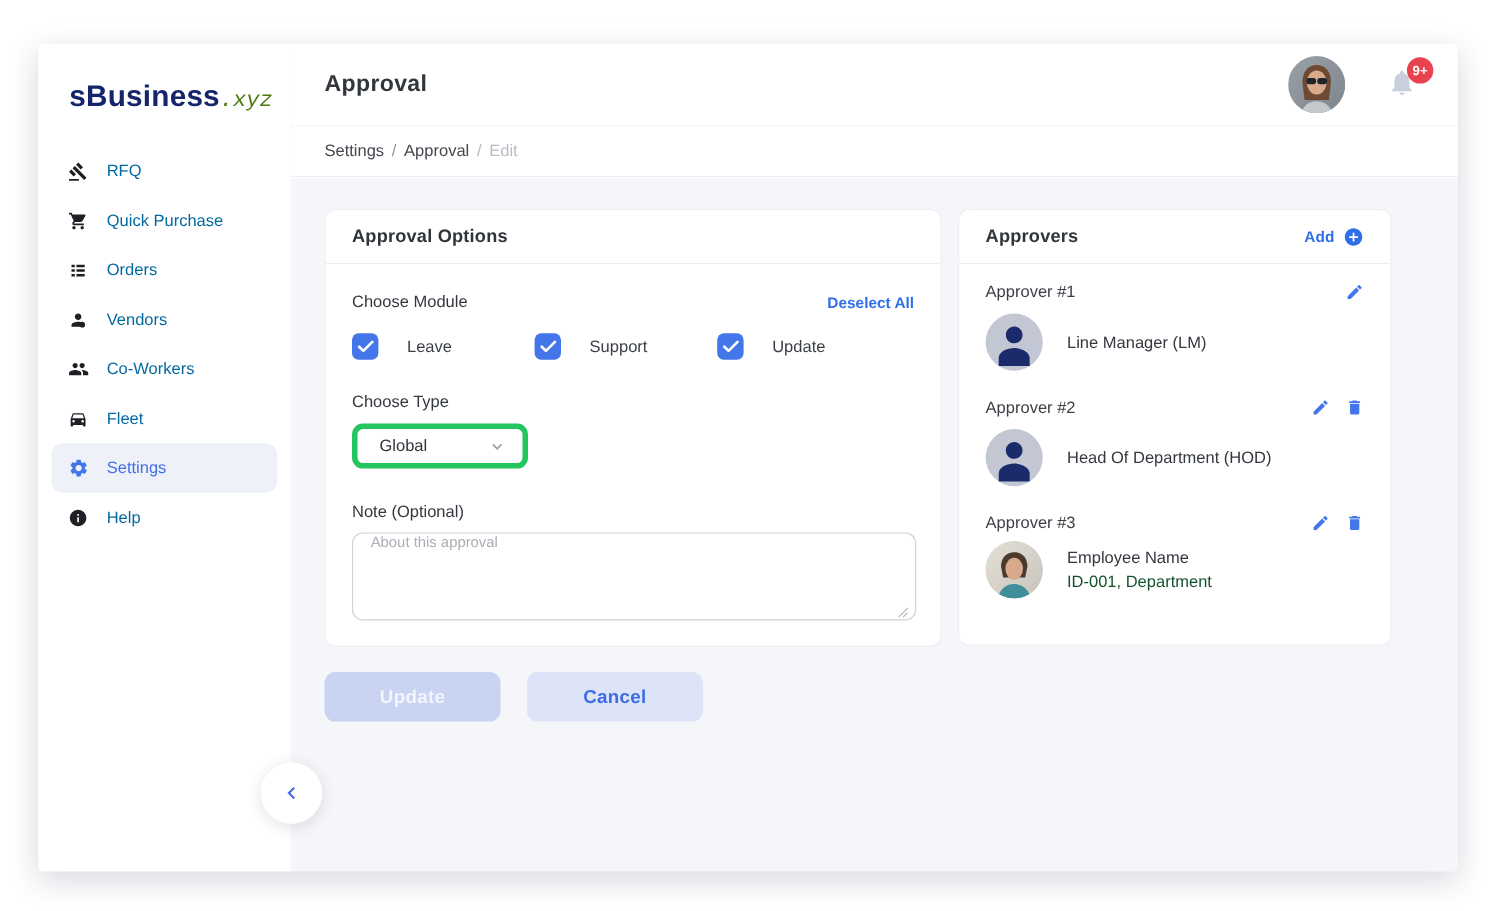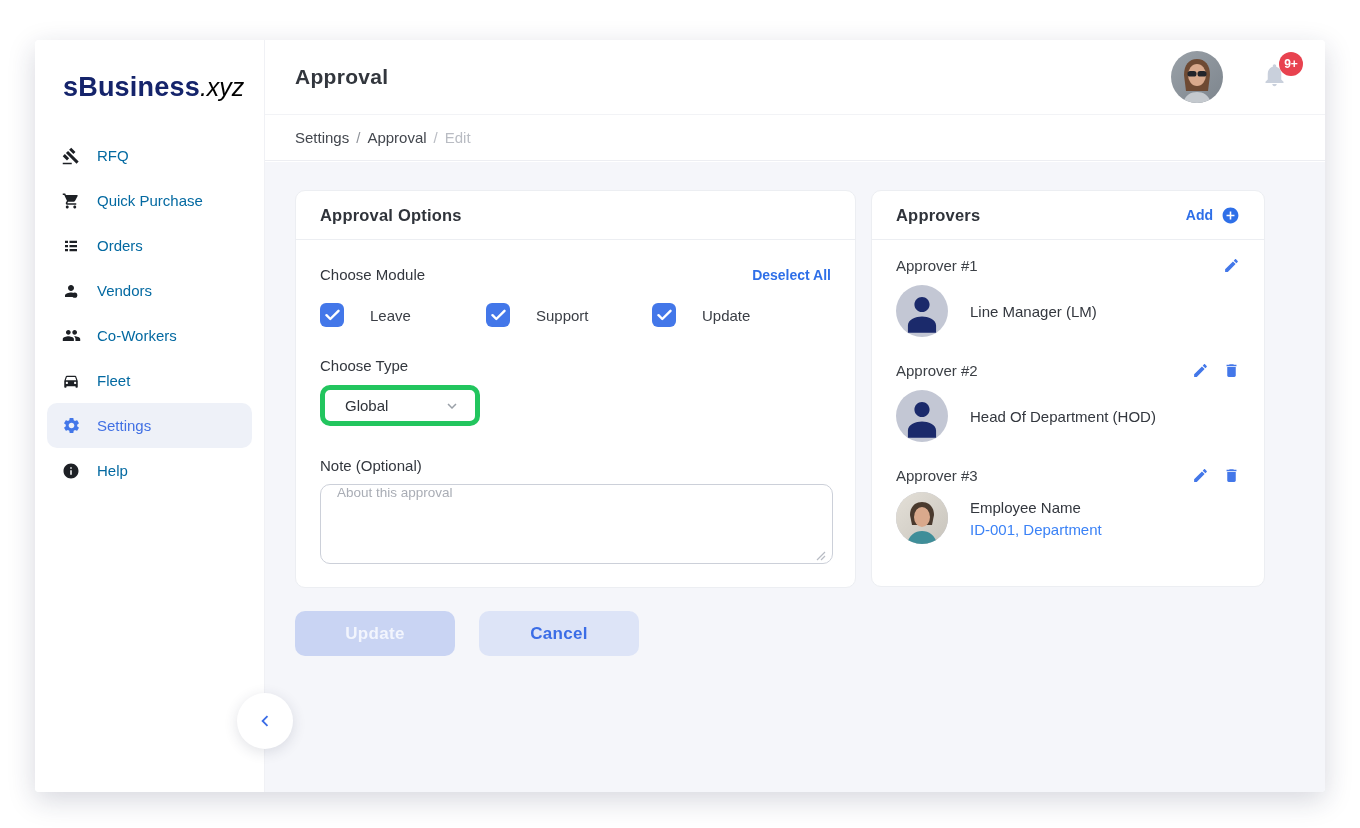--- a/index.html
+++ b/index.html
@@ -6,21 +6,21 @@
   html,body { width:1360px; height:828px; background:#ffffff; font-family:"Liberation Sans", sans-serif; overflow:hidden; }
 
   .app { position:absolute; left:35px; top:40px; width:1290px; height:752px; background:#fff;
          border-radius:4px; box-shadow:0 8px 28px rgba(25,35,70,.18); }
 
   
   .sidebar { position:absolute; left:0; top:0; width:230px; height:100%; background:#fff;
              border-right:1px solid #f0f1f5; border-radius:4px 0 0 4px; }
   .logo { padding:32px 0 0 28px; white-space:nowrap; }
   .logo-main { font-size:27px; font-weight:bold; color:#15246b; letter-spacing:.2px; }
-  .logo-tld { font-size:25px; font-style:italic; color:#000000; font-family:Liberation Sans, sans-serif; }
+  .logo-tld { font-size:20px; font-style:italic; color:#4d7c0f; font-family:Liberation Mono, monospace; }
   .nav { margin-top:30px; }
   .nav-item { display:flex; align-items:center; height:45px; margin:0 12px; padding-left:14px;
               color:#0369a1; font-size:15px; cursor:pointer; border-radius:10px; }
   .nav-item .ni { width:20px; height:20px; display:flex; align-items:center; justify-content:center; margin-right:16px; }
   .nav-item svg { fill:#1d2025; }
   .nav-item.active { background:#eef1f8; color:#4170e4; }
   .nav-item.active svg { fill:#4377e9; }
 
   
   .main { position:absolute; left:230px; top:0; width:1060px; height:100%; }
@@ -74,21 +74,21 @@
   .approver { padding:0 24px; }
   .appr-label-row { display:flex; align-items:center; margin-top:17px; }
   .appr-label { font-size:15px; color:#3c4046; }
   .appr-actions { margin-left:auto; display:flex; gap:14px; }
   .icon-btn { cursor:pointer; width:17px; height:17px; }
   .appr-person { display:flex; align-items:center; margin-top:11px; }
   .appr-avatar { width:52px; height:52px; border-radius:50%; overflow:hidden; background:#c3c7d4;
                  display:flex; align-items:flex-end; justify-content:center; }
   .appr-texts { margin-left:22px; }
   .appr-name { font-size:15px; color:#33373e; }
-  .appr-sub { font-size:15px; color:#3b82f6; margin-top:5px; }
+  .appr-sub { font-size:15px; color:#14532d; margin-top:5px; }
 
   
   .btn-row { position:absolute; left:30px; top:449px; display:flex; gap:24px; }
   .btn { width:160px; height:45px; border:none; border-radius:10px; font-size:17px; font-weight:bold;
          font-family:"Liberation Sans", sans-serif; cursor:pointer; letter-spacing:.3px; }
   .btn-update { background:#c9d4f3; color:#f2f5fd; }
   .btn-cancel { background:#dde4f7; color:#3b6de6; }
 
   
   .collapse-btn { position:absolute; left:202px; top:653px; width:56px; height:56px; border-radius:50%;

